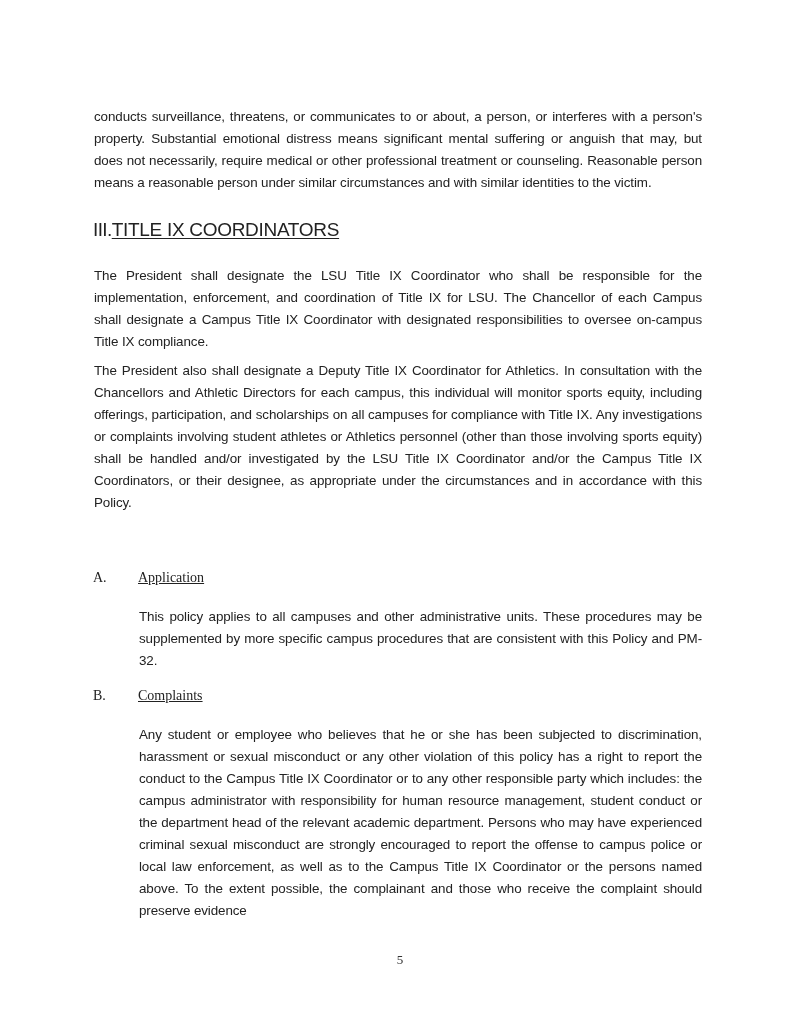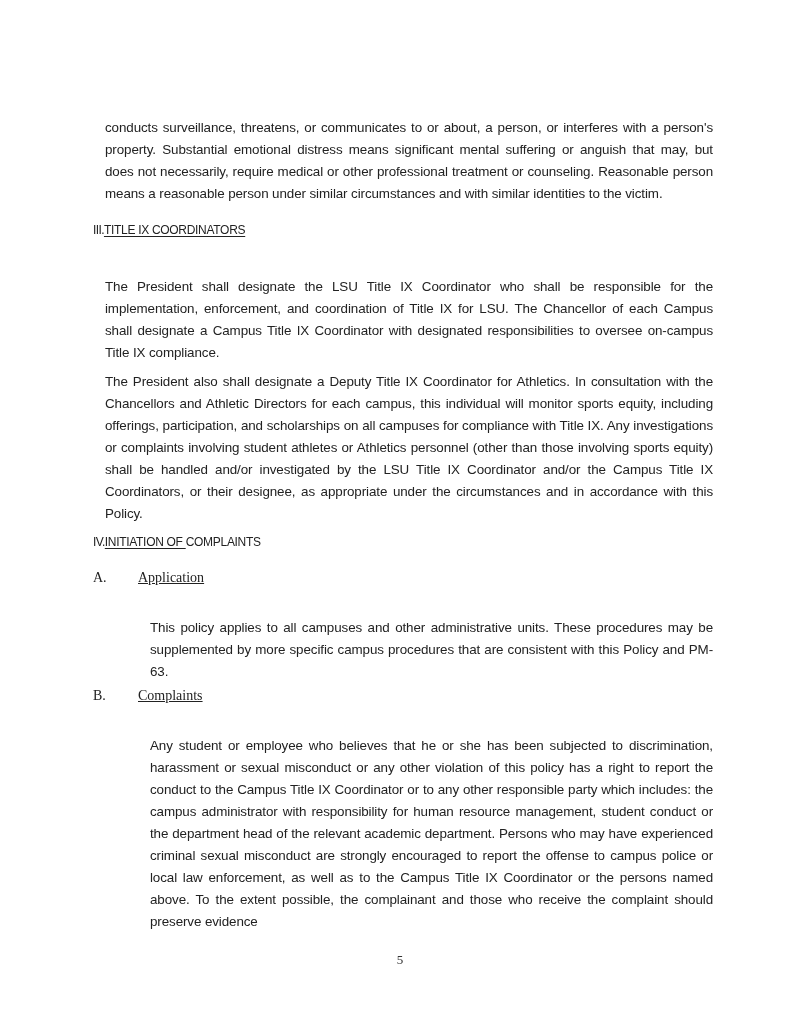--- a/index.html
+++ b/index.html
@@ -20,29 +20,29 @@
       left: 0; top: 0;
       width: 800px;
       height: 1035px;
       background: #ffffff;
     }
     .para {
       position: absolute;
       font-size: 13.4px;
       line-height: 22px;
       text-align: justify;
-      margin: 12px;
+      margin: 1px;
       letter-spacing: -0.1px;
     }
     .body-text { left: 93px; width: 608px; }
     .indent-text { left: 138px; width: 563px; }
     .heading {
       position: absolute;
       left: 93px;
-      font-size: 12px;
+      font-size: 19px;
       line-height: 18px;
       margin: 0;
       letter-spacing: -0.3px;
     }
     .heading .num { letter-spacing: -0.6px; }
     .heading .ul { text-decoration: underline; text-underline-offset: 2px; }
     .sub-heading {
       position: absolute;
       font-family: "Liberation Serif", serif;
       font-size: 14px;
@@ -71,28 +71,25 @@
   <p class="para body-text" style="top:105px;">conducts surveillance, threatens, or communicates to or about, a person, or interferes with a person's property. Substantial emotional distress means significant mental suffering or anguish that may, but does not necessarily, require medical or other professional treatment or counseling. Reasonable person means a reasonable person under similar circumstances and with similar identities to the victim.</p>
 
   <p class="heading" style="top:221px;">
     <span class="num">III.</span><span class="ul">TITLE IX COORDINATORS</span>
   </p>
 
   <p class="para body-text" style="top:264px;">The President shall designate the LSU Title IX Coordinator who shall be responsible for the implementation, enforcement, and coordination of Title IX for LSU. The Chancellor of each Campus shall designate a Campus Title IX Coordinator with designated responsibilities to oversee on-campus Title IX compliance.</p>
 
   <p class="para body-text" style="top:359px;">The President also shall designate a Deputy Title IX Coordinator for Athletics.  In consultation with the Chancellors and Athletic Directors for each campus, this individual will monitor sports equity, including offerings, participation, and scholarships on all campuses for compliance with Title IX. Any investigations or complaints involving student athletes or Athletics personnel (other than those involving sports equity) shall be handled and/or investigated by the LSU Title IX Coordinator and/or the Campus Title IX Coordinators, or their designee, as appropriate under the circumstances and in accordance with this Policy.</p>
 
-  <p class="heading" style="top:533px;">
-    <span class="num">IV.</span><span class="ul">INITIATION OF </span><span>COMPLAINTS</span>
-  </p>
 
   <p class="sub-heading sub-letter" style="top:569px;">A.</p>
   <p class="sub-heading sub-title" style="top:569px;">Application</p>
 
-  <p class="para indent-text" style="top:605px;">This policy applies to all campuses and other administrative units.  These procedures may be supplemented by more specific campus procedures that are consistent with this Policy and PM-63.</p>
+  <p class="para indent-text" style="top:605px;">This policy applies to all campuses and other administrative units.  These procedures may be supplemented by more specific campus procedures that are consistent with this Policy and PM-32.</p>
 
   <p class="sub-heading sub-letter" style="top:687px;">B.</p>
   <p class="sub-heading sub-title" style="top:687px;">Complaints</p>
 
   <p class="para indent-text" style="top:723px;">Any student or employee who believes that he or she has been subjected to discrimination, harassment or sexual misconduct or any other violation of this policy has a right to report the conduct to the Campus Title IX Coordinator or to any other responsible party which includes: the campus administrator with responsibility for human resource management, student conduct or the department head of the relevant academic department.  Persons who may have experienced criminal sexual misconduct are strongly encouraged to report the offense to campus police or local law enforcement, as well as to the Campus Title IX Coordinator or the persons named above.  To the extent possible, the complainant and those who receive the complaint should preserve evidence</p>
 
   <div class="page-number">5</div>
 
 </div>
 

